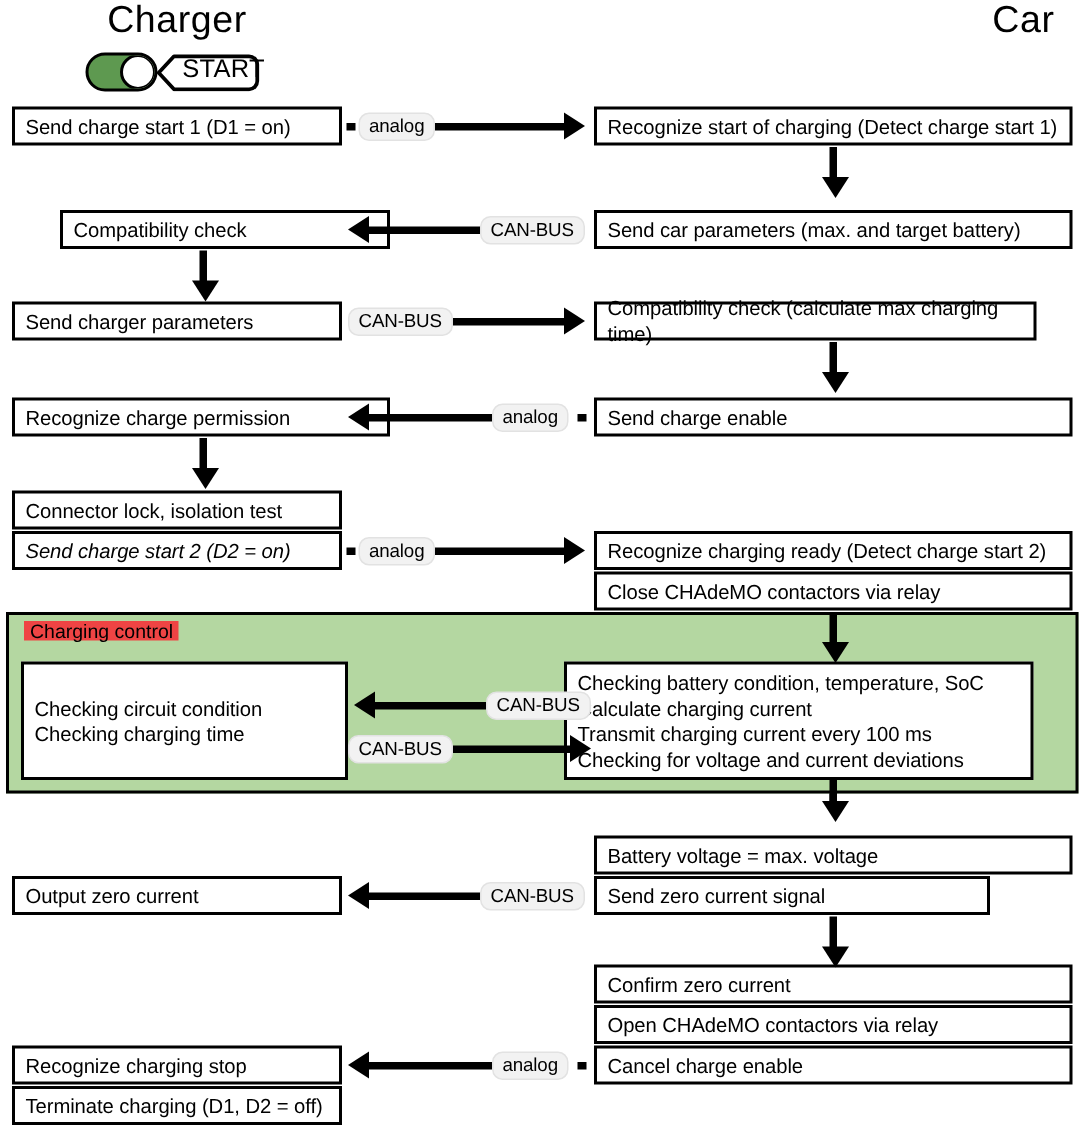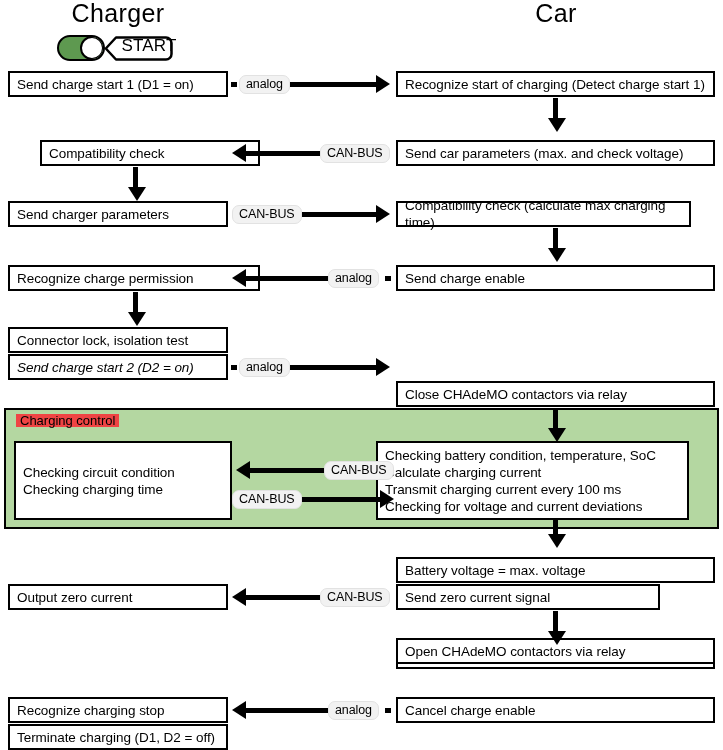--- a/index.html
+++ b/index.html
@@ -112,21 +112,21 @@
   }
   .startflag svg{position:absolute;left:0;top:0;}
   .startflag span{position:relative;z-index:2;}
 </style>
 </head>
 <body>
 
 <div class="canvas">
 
   <div class="col-title" style="left:8px;top:-1px;width:220px;">Charger</div>
-  <div class="col-title" style="left:396px;top:-1px;width:320px;">Car</div>
+  <div class="col-title" style="left:383px;top:-1px;width:320px;text-align:right;">Car</div>
 
   <div class="toggle" style="left: 57px; top: 35px; width: 48px; height: 26px; background: rgb(94, 153, 80);">
     <div class="knob"></div>
   </div>
   <div class="startflag" style="left:104px;top:36px;width:70px;height:25px;">
     <svg width="70" height="25" viewBox="0 0 70 25" aria-hidden="true">
       <path d="M12 1.5 L62 1.5 A5.5 5.5 0 0 1 67.5 7 L67.5 18 A5.5 5.5 0 0 1 62 23.5 L12 23.5 L1.8 12.5 Z" fill="#ffffff" stroke="#000" stroke-width="2.5" stroke-linejoin="round"></path>
     </svg>
     <span>START</span>
   </div>
@@ -173,31 +173,34 @@
 
   <div class="box" style="left:8px;top:724px;width:220px;height:26px;">
     <span class="txt">Terminate charging (D1, D2 = off)</span>
   </div>
 
   <div class="box" style="left:396px;top:71px;width:319px;height:26px;">
     <span class="txt">Recognize start of charging (Detect charge start 1)</span>
   </div>
 
   <div class="box" style="left:396px;top:140px;width:319px;height:26px;">
-    <span class="txt">Send car parameters (max. and check voltage)</span>
+    <span class="txt">Send car parameters (max. and target battery)</span>
   </div>
 
   <div class="box" style="left:396px;top:201px;width:295px;height:26px;">
     <span class="txt">Compatibility check (calculate max charging time)</span>
   </div>
 
   <div class="box" style="left:396px;top:265px;width:319px;height:26px;">
     <span class="txt">Send charge enable</span>
   </div>
 
+  <div class="box" style="left:396px;top:354px;width:319px;height:26px;">
+    <span class="txt">Recognize charging ready (Detect charge start 2)</span>
+  </div>
 
   <div class="box" style="left:396px;top:381px;width:319px;height:26px;">
     <span class="txt">Close CHAdeMO contactors via relay</span>
   </div>
 
   <div class="box multiline" style="left:376px;top:441px;width:313px;height:79px;z-index:2;">
     <span class="txt">Checking battery condition, temperature, SoC
 Calculate charging current
 Transmit charging current every 100 ms
 Checking for voltage and current deviations</span>
@@ -208,21 +211,21 @@
   </div>
 
   <div class="box" style="left:396px;top:584px;width:264px;height:26px;">
     <span class="txt">Send zero current signal</span>
   </div>
 
   <div class="box" style="left:396px;top:643px;width:319px;height:26px;">
     <span class="txt">Confirm zero current</span>
   </div>
 
-  <div class="box" style="left:396px;top:638px;width:319px;height:26px;">
+  <div class="box" style="left:396px;top:670px;width:319px;height:26px;">
     <span class="txt">Open CHAdeMO contactors via relay</span>
   </div>
 
   <div class="box" style="left:396px;top:697px;width:319px;height:26px;">
     <span class="txt">Cancel charge enable</span>
   </div>
 
   <div class="tick" style="left:231px;top:81.5px;"></div>
   <div class="pill" style="left:239px;top:74.5px;">analog</div>
   <div class="hshaft" style="left:288px;top:81.5px;width:88px;"></div>

